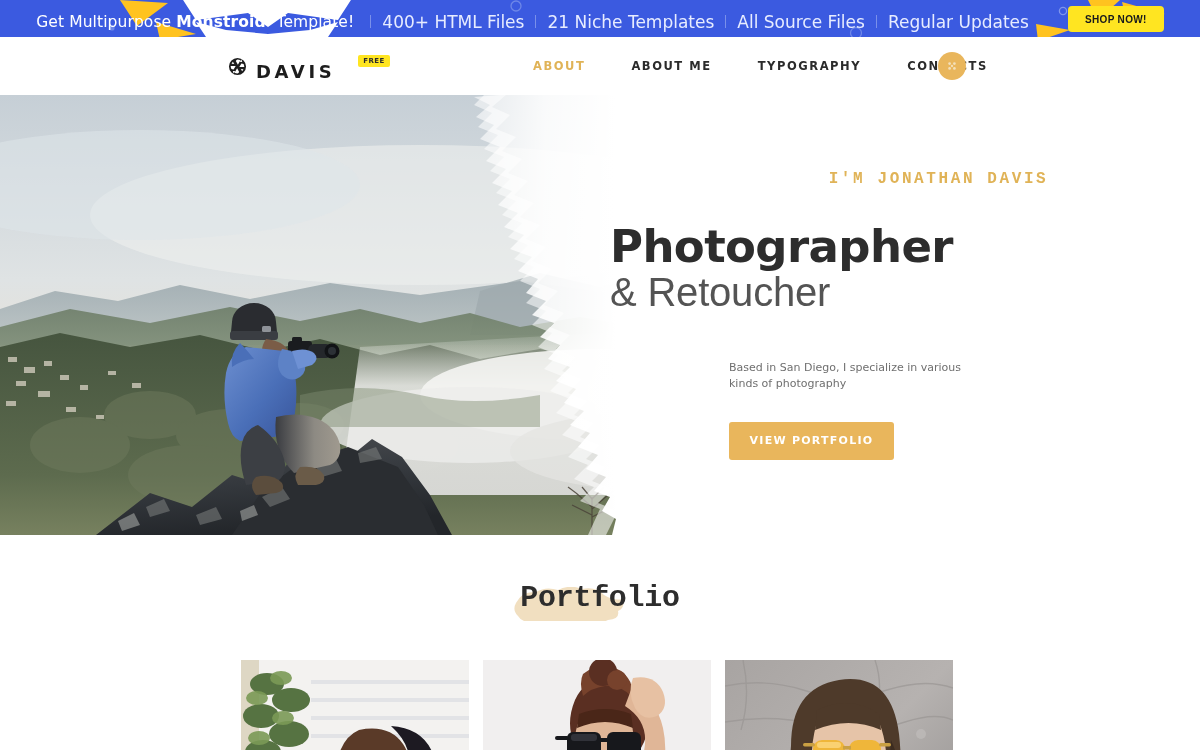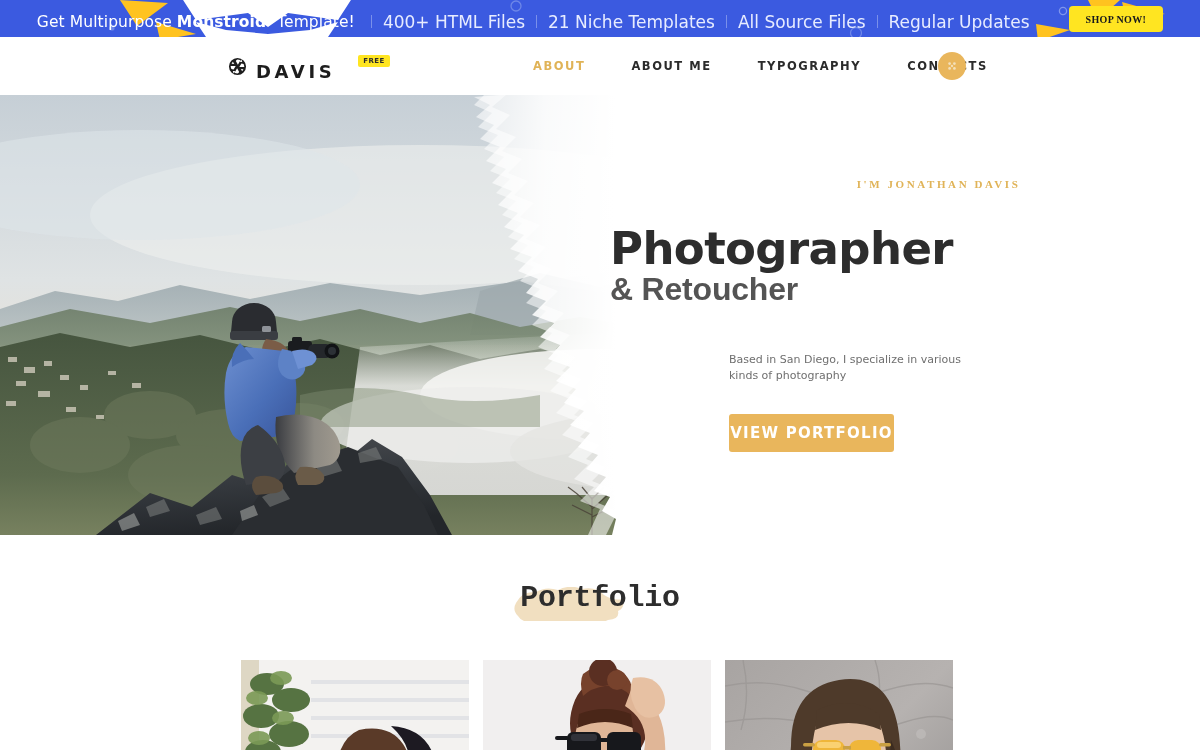--- a/index.html
+++ b/index.html
@@ -30,21 +30,21 @@
   .promo-link{
     color:#e7ecff; font-size:17px; white-space:nowrap;
     font-family:"DejaVu Sans", sans-serif;
     padding:0 11px; text-decoration:none;
   }
   .promo-sep{ width:1px; height:13px; background:#7a90ea; }
   .shop-now{
     margin-left:28px; background:#ffe521; color:#16181d;
     font-size:10px; font-weight:700; letter-spacing:.35px;
     padding:8px 17px 7px; border-radius:4px; border:none;
-    white-space:nowrap; font-family:Liberation Serif, serif;
+    white-space:nowrap; font-family:Liberation Sans, sans-serif;
     cursor:pointer;
   }
 
   
   .site-header{
     width:1200px; height:58px; background:#fff;
     display:flex; align-items:center; position:relative;
   }
   .brand{ position:absolute; left:228px; display:flex; align-items:center; gap:9px; text-decoration:none; }
   .brand-mark{ width:19px; height:19px; display:block; }
@@ -76,44 +76,44 @@
   
   .hero{ position:relative; width:1200px; height:440px; background:#ffffff; overflow:hidden; }
   .hero-photo{ position:absolute; inset:0 auto 0 0; width:700px; height:440px; overflow:hidden; }
   .hero-photo svg{ display:block; width:700px; height:440px; }
   .hero-torn{ position:absolute; top:0; left:380px; width:330px; height:440px; }
   .hero-copy{
     position:absolute; left:729px; top:0; width:420px; height:440px;
     display:flex; flex-direction:column; justify-content:center;
   }
   .hero-eyebrow{
-    color:#e0b357; font-size:11px; font-weight:700; letter-spacing:2.6px;
+    color:#e0b357; font-size:16px; font-weight:700; letter-spacing:2.6px;
     text-align:center; margin-left:-1px; margin-bottom:36px;
-    font-family:Liberation Serif, serif;
+    font-family:Liberation Mono, monospace;
   }
   .hero-h1{
     font-family:"DejaVu Sans", sans-serif;
     font-size:45px; font-weight:700; color:#2d2d2d; line-height:1.0;
     letter-spacing:-.6px; margin-left:-119px; white-space:nowrap;
   }
   .hero-h2{
     font-family:"Liberation Sans", sans-serif;
-    font-size:32px; font-weight:700; color:#545454; line-height:1.15;
+    font-size:40px; font-weight:400; color:#545454; line-height:1.15;
     letter-spacing:-.2px; margin-left:-119px; margin-top:0; white-space:nowrap;
   }
   .hero-desc{
     font-family:"DejaVu Sans", sans-serif;
     font-size:11px; color:#6f6f6f; line-height:1.45;
     margin-top:45px; width:250px;
   }
   .hero-cta{
     margin-top:30px; width:165px; height:38px; border:none; border-radius:3px;
     background:#e9b65c; color:#ffffff; cursor:pointer;
     font-family:"DejaVu Sans", sans-serif;
-    font-size:15px; font-weight:700; letter-spacing:1.25px;
+    font-size:11px; font-weight:700; letter-spacing:1.25px;
   }
 
   
   .portfolio{ width:1200px; position:relative; }
   .portfolio-head{ height:125px; display:flex; align-items:center; justify-content:center; position:relative; }
   .portfolio-title-wrap{ position:relative; display:inline-block; }
   .portfolio-brush{
     position:absolute; left:-8px; top:6px; width:115px; height:34px; z-index:0;
   }
   .portfolio-title{

